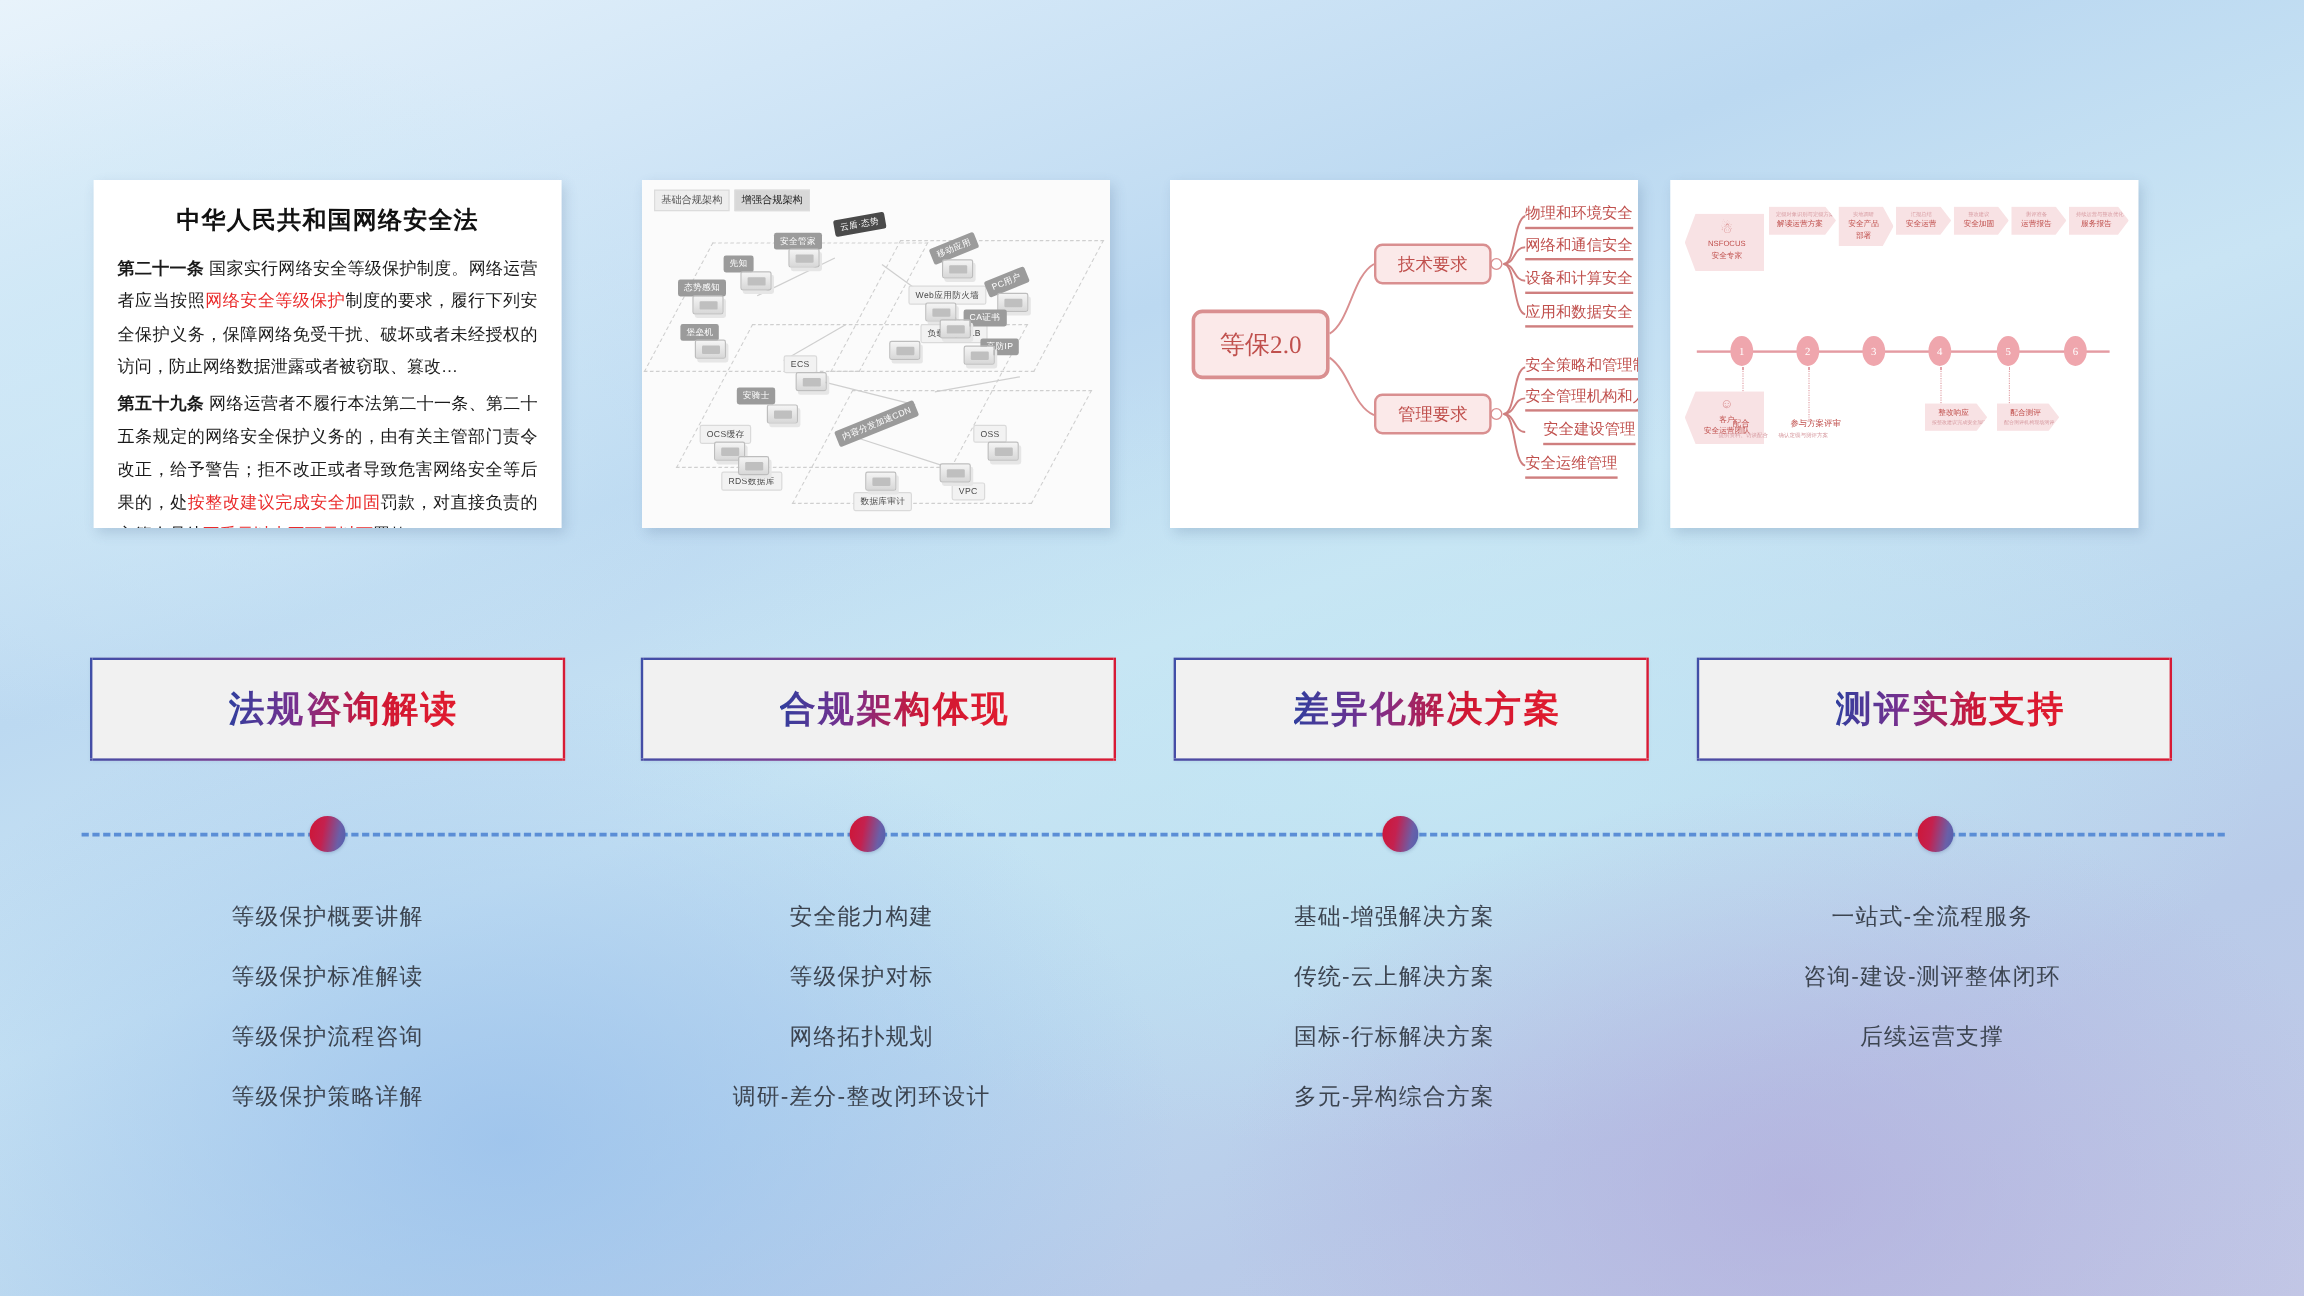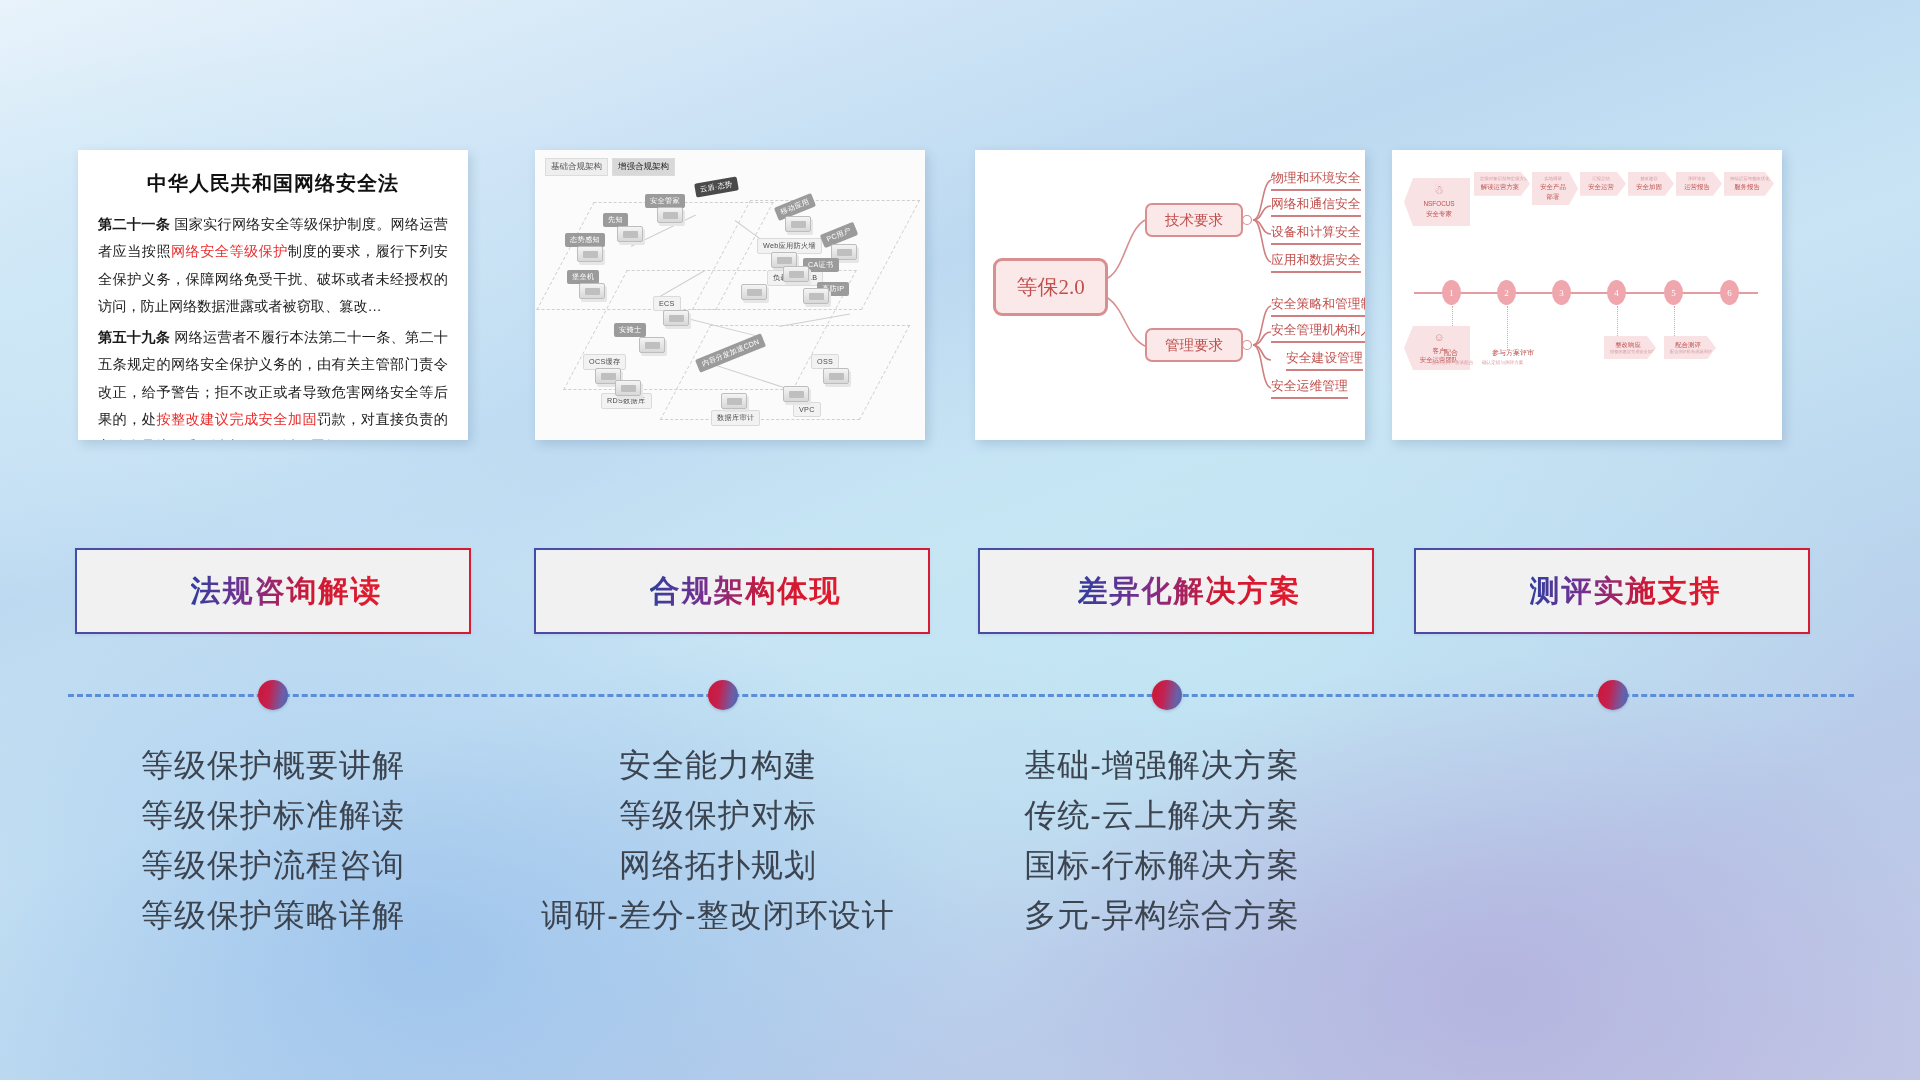--- a/index.html
+++ b/index.html
@@ -152,21 +152,21 @@
   .dot.d3 { left: 1152px; }
   .dot.d4 { left: 1598px; }
 
   
   .col { position: absolute; top: 740px; width: 420px; text-align: center; }
   .col.col1 { left: 63px; }
   .col.col2 { left: 508px; }
   .col.col3 { left: 952px; }
   .col.col4 { left: 1400px; }
   .col .li {
-    font-size: 32px; color: #3c4450; line-height: 50px; letter-spacing: 1px;
+    font-size: 19px; color: #3c4450; line-height: 50px; letter-spacing: 1px;
     white-space: nowrap;
   }
 </style>
 </head>
 <body>
 
 <div class="cards">
 
   <div class="card c1">
     <div class="law">
@@ -380,13 +380,18 @@
     <div class="li">等级保护对标</div>
     <div class="li">网络拓扑规划</div>
     <div class="li">调研-差分-整改闭环设计</div>
   </div>
   <div class="col col3">
     <div class="li">基础-增强解决方案</div>
     <div class="li">传统-云上解决方案</div>
     <div class="li">国标-行标解决方案</div>
     <div class="li">多元-异构综合方案</div>
   </div>
+  <div class="col col4">
+    <div class="li">一站式-全流程服务</div>
+    <div class="li">咨询-建设-测评整体闭环</div>
+    <div class="li">后续运营支撑</div>
+  </div>
 </div>
 
 </body></html>

